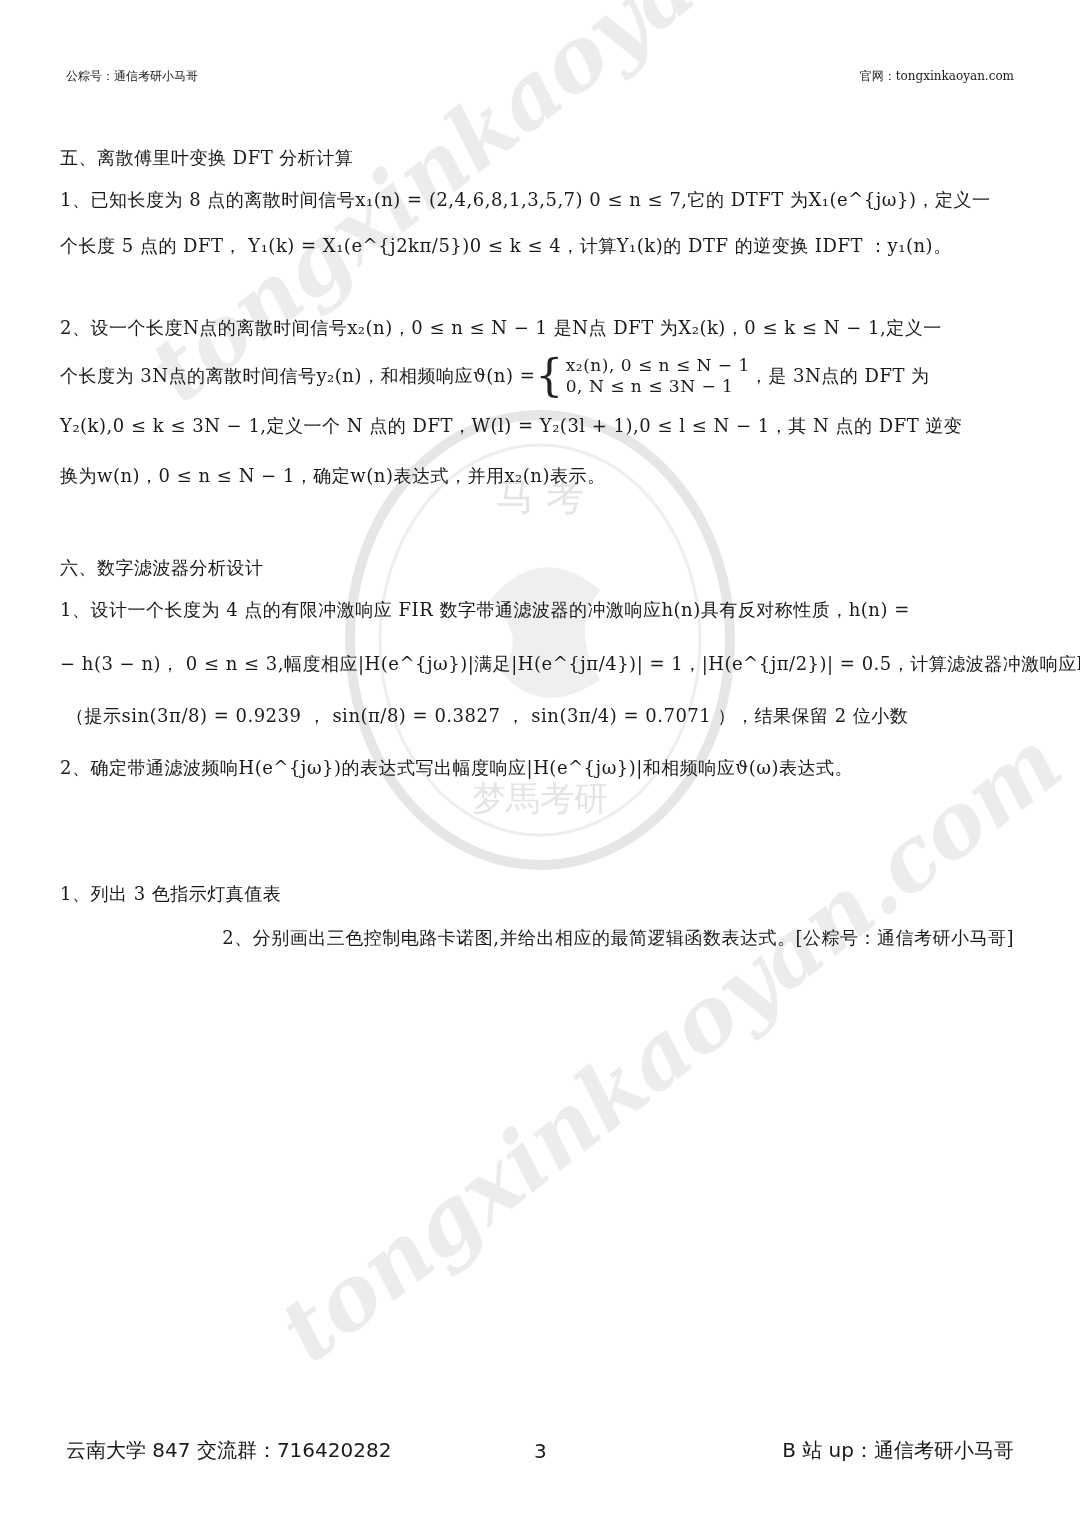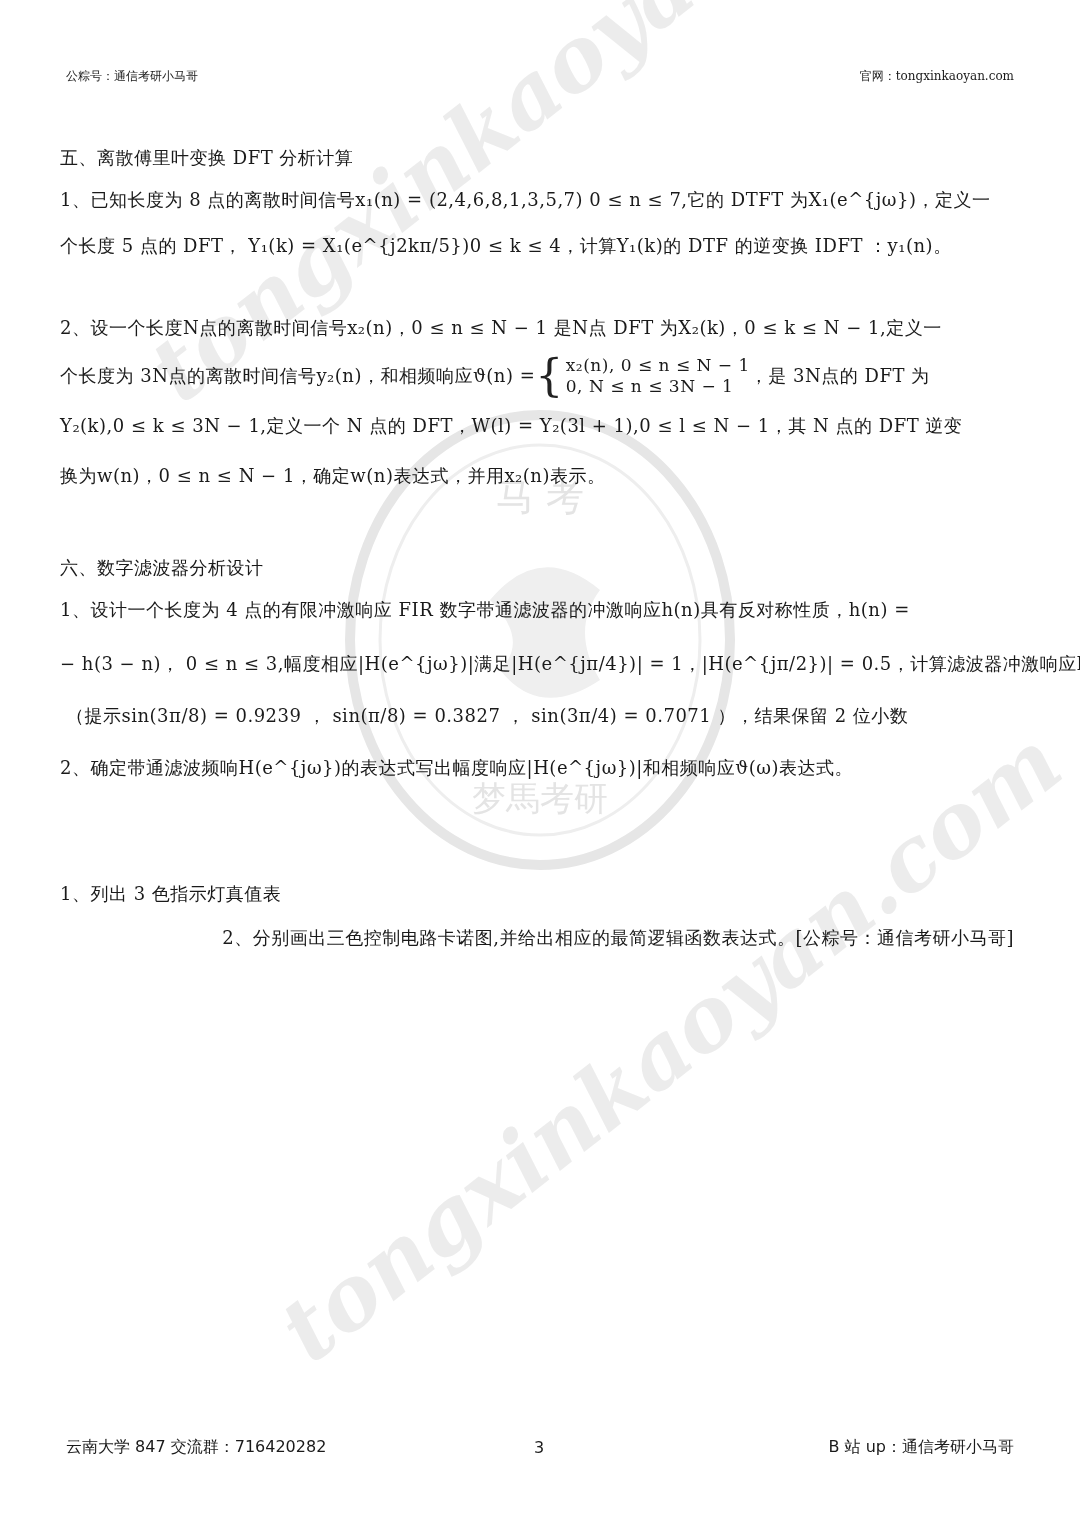--- a/index.html
+++ b/index.html
@@ -2,21 +2,21 @@
 <html><head>
 <meta charset="utf-8">
 <style>
   html, body { margin: 0; padding: 0; background: #ffffff; }
   body { width: 1080px; height: 1527px; position: relative; overflow: hidden;
          font-family: "DejaVu Serif", "Liberation Serif", serif; color: #1a1a1a; }
   .page { position: absolute; inset: 0; }
   .hdr, .ftr { position: absolute; left: 66px; right: 66px; font-size: 12px;
                display: flex; justify-content: space-between; align-items: center; }
   .hdr { top: 68px; }
-  .ftr { top: 1437px; font-family: "DejaVu Sans", "Liberation Sans", sans-serif; font-size: 16px; }
+  .ftr { top: 1437px; font-family: "DejaVu Sans", "Liberation Sans", sans-serif; font-size: 20px; }
   .ftr .pnum { position: absolute; left: 468px; }
   .line { position: absolute; left: 60px; right: 66px; font-size: 18px; white-space: nowrap;
           letter-spacing: 0.5px; }
   .watermark { position: absolute; color: rgba(200,200,200,0.35); pointer-events: none;
                font-family: "DejaVu Serif", serif; font-style: italic; font-weight: bold; }
   .wm1 { font-size: 88px; left: 130px; top: 340px; transform: rotate(-38deg); transform-origin: left top; }
   .wm2 { font-size: 88px; left: 260px; top: 1300px; transform: rotate(-38deg); transform-origin: left top; }
   .seal { position: absolute; left: 340px; top: 400px; width: 400px; height: 480px; }
   .brace-wrap { display: inline-flex; align-items: center; vertical-align: middle; }
   .brace-sym { font-size: 44px; line-height: 44px; margin-right: 2px; font-style: normal; color: #222; }

